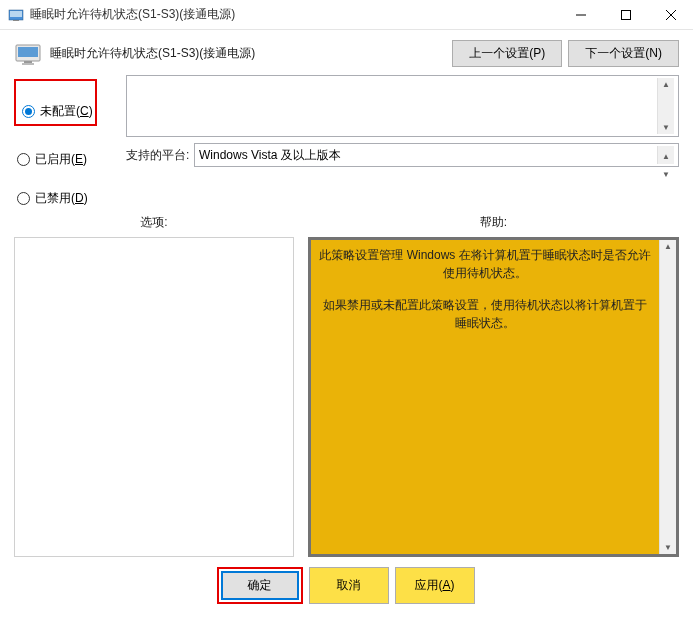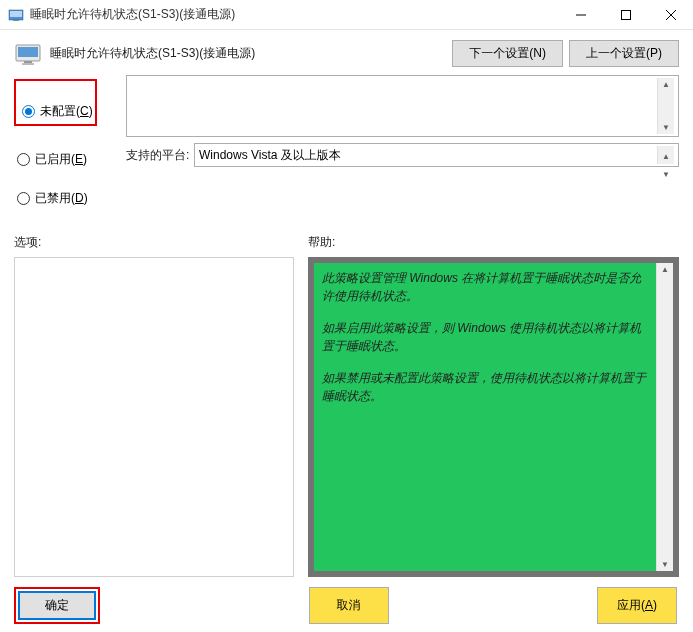--- a/index.html
+++ b/index.html
@@ -167,58 +167,58 @@
     }
     .comment-box {
       height: 62px;
     }
     .platform-box {
       height: 24px;
       line-height: 18px;
     }
     .lower-section {
       display: flex;
-      margin-top: 24px;
+      margin-top: 4px;
+      text-align: center;
     }
     .options-col {
       width: 280px;
     }
     .help-col {
       flex: 1;
     }
     .section-label {
       margin-bottom: 6px;
       color: #222;
     }
     .options-box {
       border: 1px solid #d0d0d0;
       background: #fff;
       height: 320px;
     }
     .help-box {
-      border: 6px solid #737373;
-      background: #22c55e;
+      border: 3px solid #737373;
+      background: #eab308;
       height: 320px;
       display: flex;
-      font-style: italic;
     }
     .help-body {
       flex: 1;
       padding: 6px 8px;
       color: #222;
       line-height: 1.5;
     }
     .help-body p {
       margin-bottom: 14px;
     }
     .footer {
       margin-top: 10px;
       display: flex;
-      justify-content: space-between;
-      gap: 0;
+      justify-content: center;
+      gap: 6px;
       padding-right: 2px;
     }
     .footer-btn {
       background: #fde047;
       border: 1px solid #adadad;
       padding: 4px 0;
       width: 80px;
       font-size: 12px;
       font-family: inherit;
     }
@@ -270,22 +270,22 @@
     <span class="header-icon">
       <svg viewBox="0 0 30 26">
           <rect x="2" y="4" width="24" height="16" fill="#e8e8e8" stroke="#999" rx="1"></rect>
           <rect x="4" y="6" width="20" height="10" fill="#5b9bd5"></rect>
           <rect x="10" y="20" width="8" height="2" fill="#999"></rect>
           <rect x="8" y="22" width="12" height="2" fill="#bbb"></rect>
         </svg>
     </span>
     <span class="header-title">睡眠时允许待机状态(S1-S3)(接通电源)</span>
     <div class="nav-buttons">
+      <button class="nav-btn"><span>上一个设置(P)</span></button>
       <button class="nav-btn"><span>下一个设置(N)</span></button>
-      <button class="nav-btn"><span>上一个设置(P)</span></button>
     </div>
   </div>
 
   <div class="config-area">
     <div class="radio-column">
       <div class="radio-highlight">
         <div class="radio-item">
           <span class="radio-circle selected"></span>
           <span class="radio-label">未配置(<u>C</u>)</span>
         </div>
@@ -327,21 +327,20 @@
     <div class="options-col">
       <div class="section-label">选项:</div>
       <div class="options-box"></div>
     </div>
     <div style="width:14px"></div>
     <div class="help-col">
       <div class="section-label">帮助:</div>
       <div class="help-box">
         <div class="help-body">
           <p>此策略设置管理 Windows 在将计算机置于睡眠状态时是否允许使用待机状态。</p>
-          <p>如果启用此策略设置，则 Windows 使用待机状态以将计算机置于睡眠状态。</p>
           <p>如果禁用或未配置此策略设置，使用待机状态以将计算机置于睡眠状态。</p>
         </div>
         <div class="scroll-stub">
             <span>▲</span>
             <span>▼</span>
           </div>
       </div>
     </div>
   </div>
 

